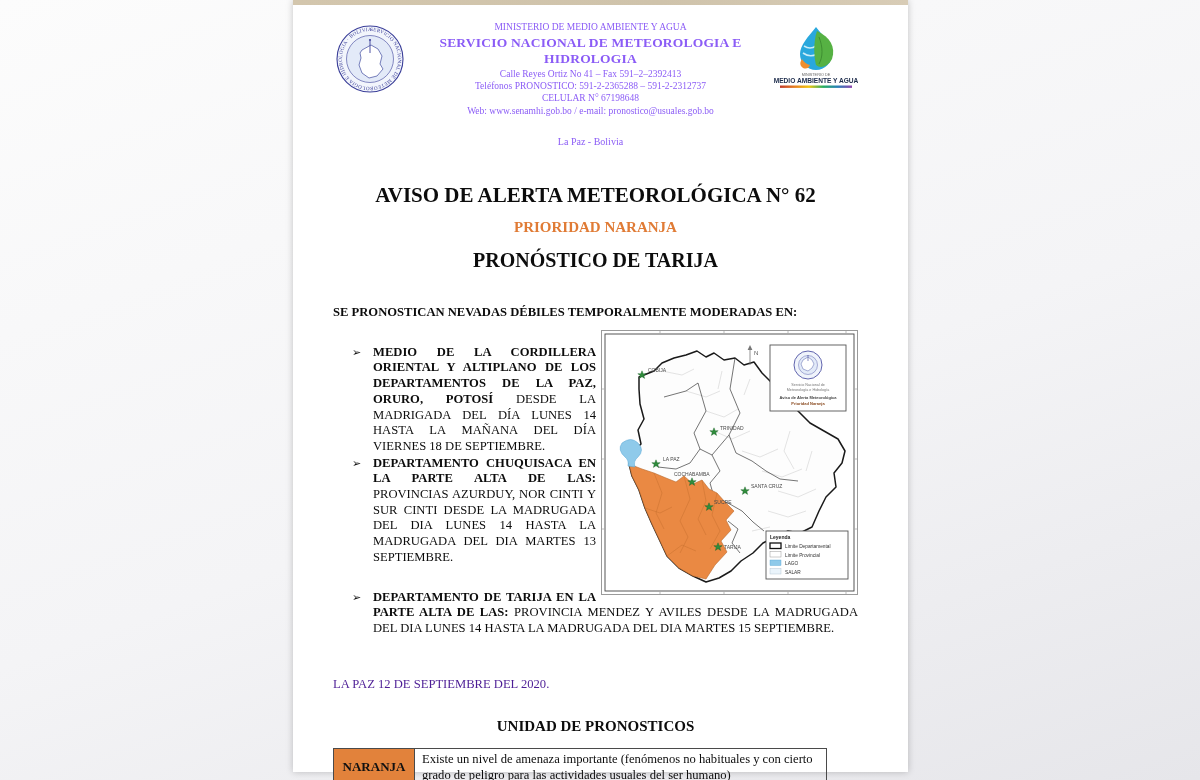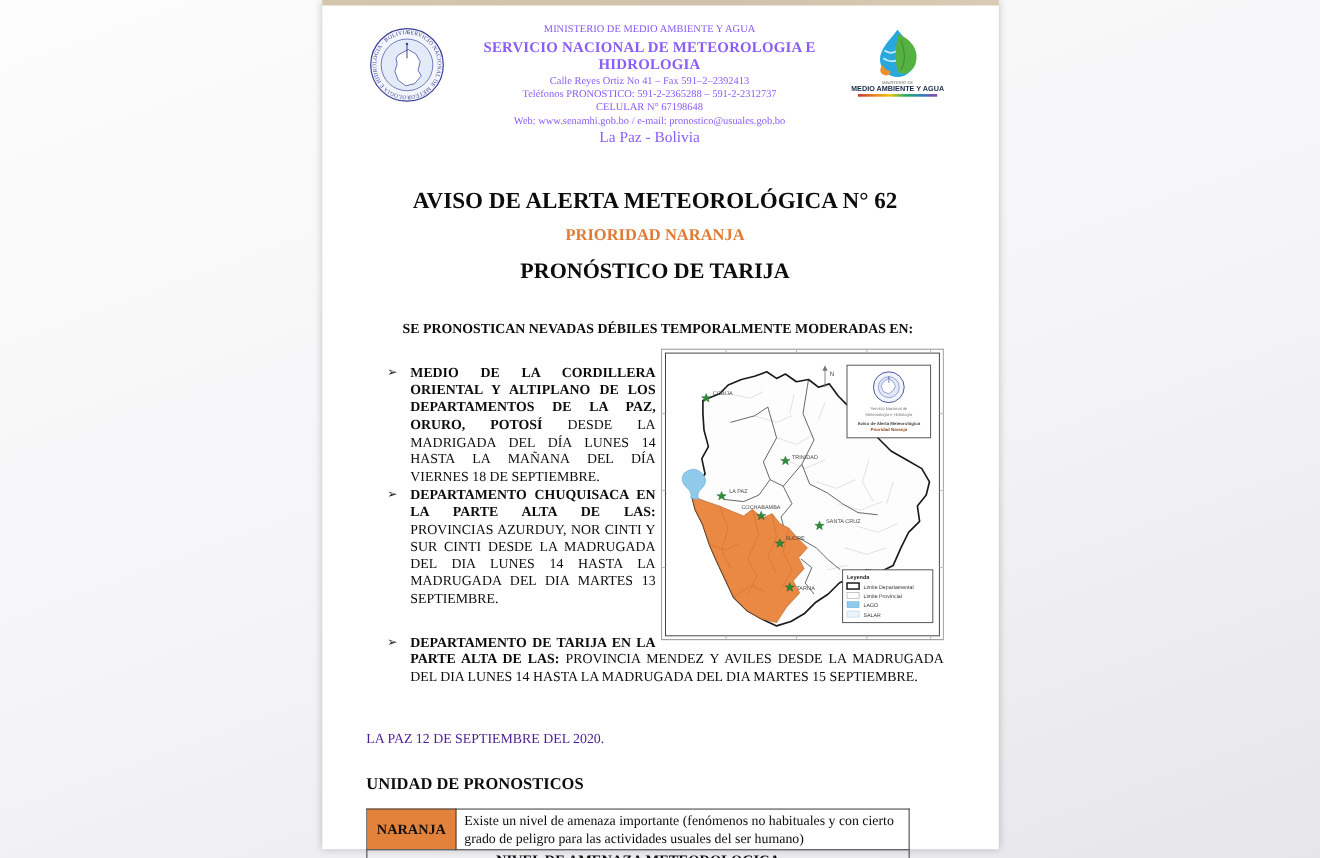--- a/index.html
+++ b/index.html
@@ -16,49 +16,49 @@
     background:linear-gradient(90deg,#d3c6ad,#cfc3ab 60%,#d8ccb6);}
   .content{position:absolute;left:0;top:5px;width:615px;height:767px;
     padding:0 50px 0 40px;box-sizing:border-box;}
 
   
   .hdr{display:flex;align-items:flex-start;margin-top:13px;}
   .hdr-center{flex:1;text-align:center;color:#8b5cf6;}
   .h-min{font-size:9.5px;margin-top:4px;}
   .h-srv{font-size:13.5px;font-weight:bold;margin-top:3px;letter-spacing:.2px;}
   .h-sm{font-size:9.5px;margin-top:1.5px;line-height:1.15;}
-  .h-loc{font-size:14px;margin-top:1px;text-align:center;}
+  .h-loc{font-size:10px;margin-top:19px;text-align:center;}
   .seal-box{width:74px;margin-top:2px;flex:0 0 auto;}
   .mmaya-box{width:84px;margin-top:6px;flex:0 0 auto;}
 
   
   .t-alert{font-size:21px;font-weight:bold;text-align:center;margin-top:36px;color:#0c0c0c;}
   .t-priority{font-size:15px;font-weight:bold;text-align:center;margin-top:11px;color:#E07B35;}
   .t-forecast{font-size:20px;font-weight:bold;text-align:center;margin-top:13px;color:#0c0c0c;}
 
-  .intro{font-size:12.6px;font-weight:bold;margin-top:33px;color:#0c0c0c;margin-left:33px;}
+  .intro{font-size:12.6px;font-weight:bold;margin-top:33px;color:#0c0c0c;}
 
   .map-figure{
     float:right;width:257px;height:265px;margin:10px 0 8px 5px;
     border:1px solid #9a9a9a;background:#fff;box-sizing:border-box;
   }
   .map-figure svg{display:block;}
 
   ul.bullets{list-style:none;margin:25px 0 0 0;padding:0 0 0 19px;}
   ul.bullets li{
     position:relative;padding-left:21px;font-size:12.6px;line-height:15.7px;
     text-align:justify;color:#0c0c0c;
   }
   ul.bullets li + li{margin-top:1px;}
   ul.bullets li.gap{margin-top:24px;}
   .b-marker{position:absolute;left:0;top:0;font-size:11px;}
   .b-bold{font-weight:bold;}
 
   .date-line{clear:both;font-size:12.6px;margin-top:40px;color:#4c1d95;}
-  .unit-title{font-size:15px;font-weight:bold;margin-top:26px;color:#0c0c0c;}
+  .unit-title{font-size:15px;font-weight:bold;text-align:center;margin-top:26px;color:#0c0c0c;}
 
   table.threat{border-collapse:collapse;margin-top:13px;width:494px;}
   table.threat th, table.threat td{border:1px solid #4a4a4a;}
   table.threat th{font-size:13.2px;font-weight:bold;text-align:center;padding:1px 2px;color:#0c0c0c;}
   td.level{width:78px;background:#E2823B;font-weight:bold;font-size:13px;text-align:center;vertical-align:middle;color:#111;}
   td.desc{font-size:12.6px;line-height:1.28;padding:2px 7px;color:#0c0c0c;}
   tr.empty-row td{height:15px;}
 </style>
 </head>
 <body>

